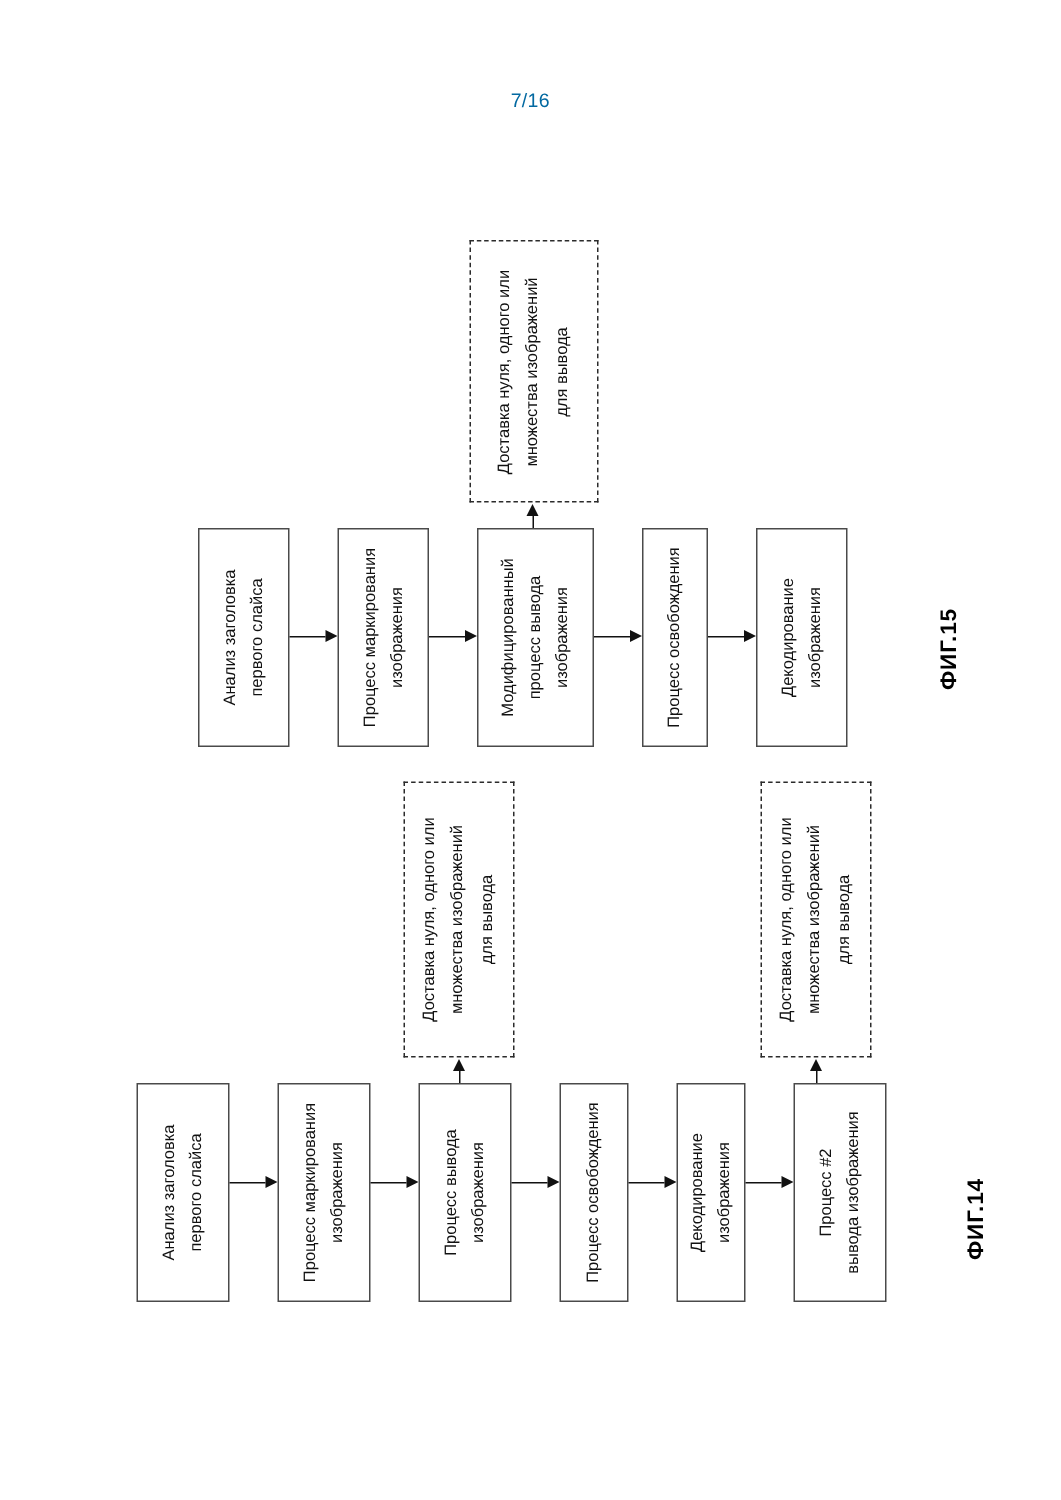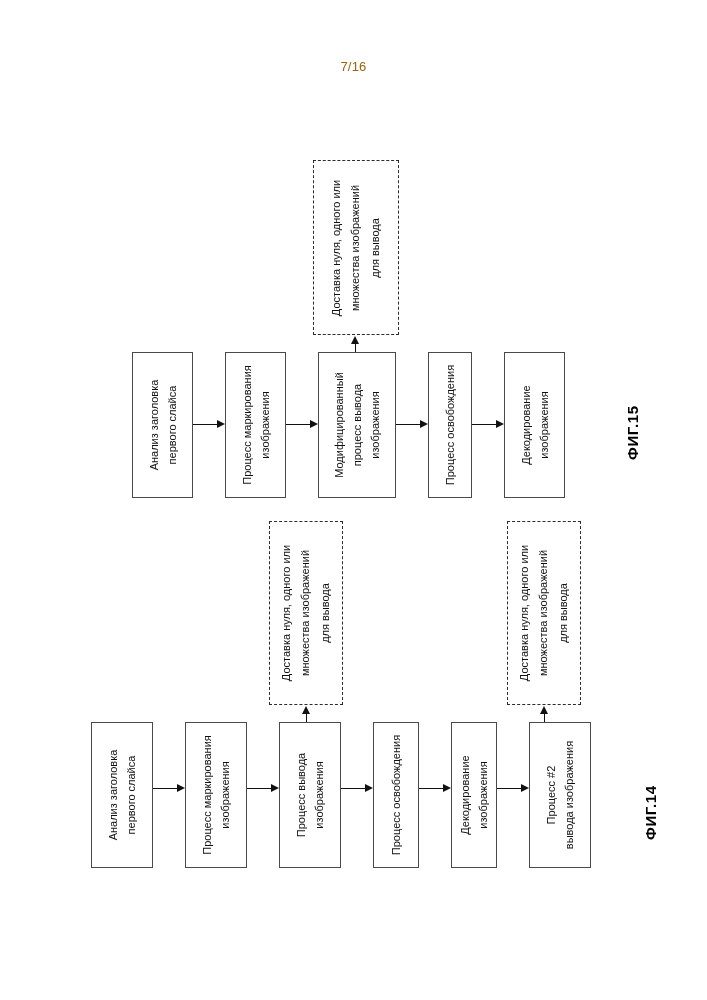--- a/index.html
+++ b/index.html
@@ -25,21 +25,21 @@
 
   
   .page-number {
     position: absolute;
     top: 59px;
     left: 0;
     width: 707px;
     text-align: center;
     font-size: 13px;
     letter-spacing: 0.2px;
-    color: #a16207;
+    color: #0369a1;
   }
 
   
   .fig-caption {
     position: absolute;
     font-size: 15px;
     font-weight: bold;
     letter-spacing: 0.6px;
     color: #000;
     white-space: nowrap;

